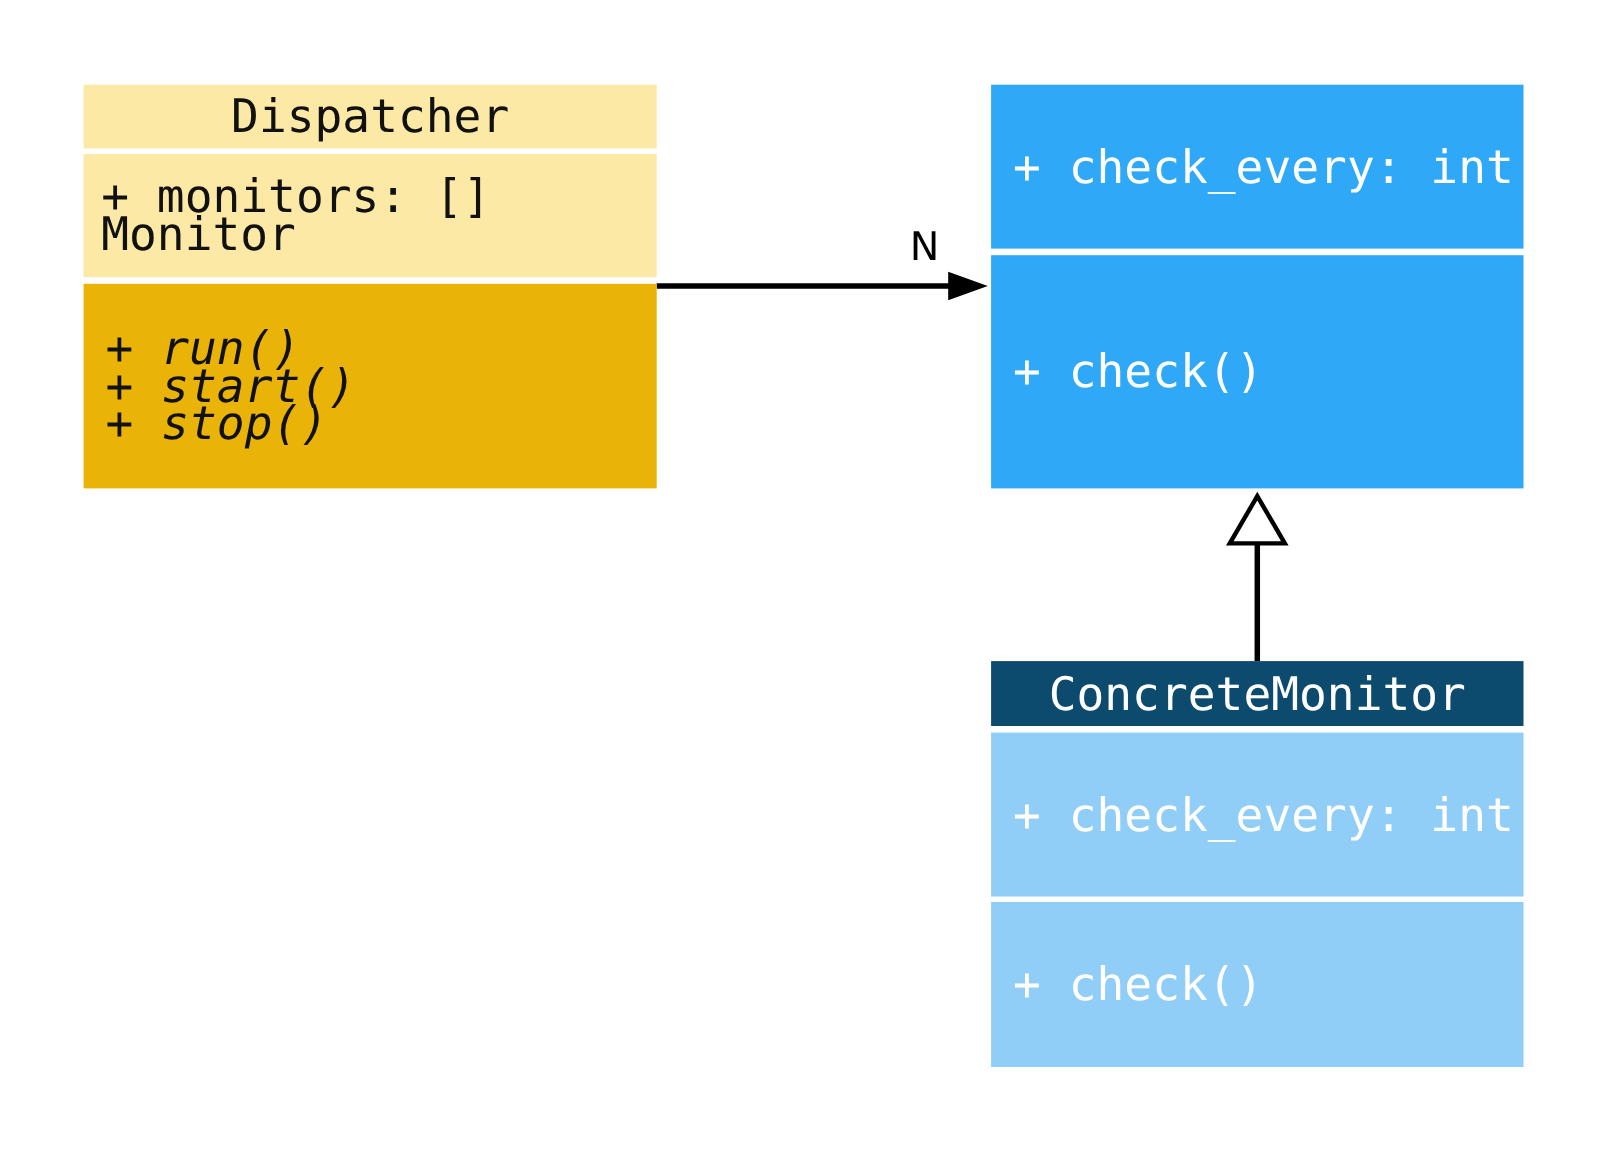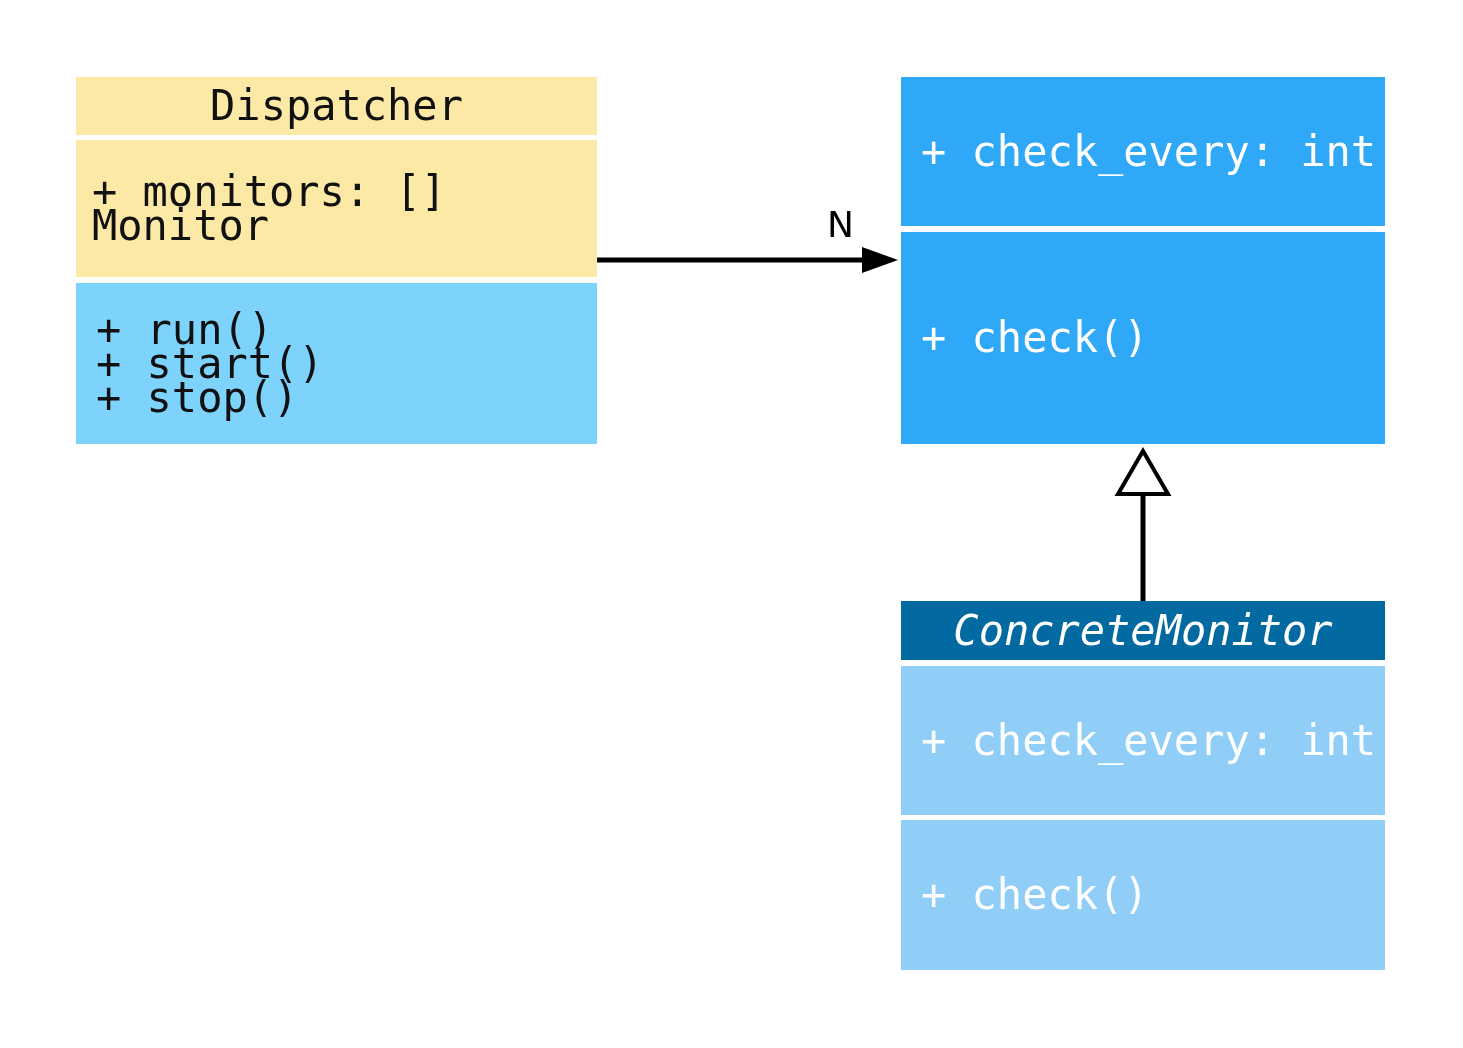--- a/index.html
+++ b/index.html
@@ -23,21 +23,21 @@
     font-size: 42px;
     line-height: 34px;
     white-space: pre-line;
   }
   .compartment.title { justify-content: center; }
   .compartment.attrs, .compartment.methods { padding-left: 20px; }
 
   
   .box-dispatcher { left: 76px; top: 77px; width: 521px; height: 367px; color: #111111; }
   .box-dispatcher .title   { height: 58px;  margin-bottom: 5px; }
-  .box-dispatcher .attrs   { height: 137px; margin-bottom: 6px; padding-left: 16px; }
+  .box-dispatcher .attrs   { height: 112px; margin-bottom: 6px; padding-left: 16px; }
   .box-dispatcher .methods { flex: 1; }
 
   
   .box-monitor { left: 901px; top: 77px; width: 484px; height: 367px; color: #ffffff; }
   .box-monitor .title   { height: 58px;  margin-bottom: 5px; font-style: italic; }
   .box-monitor .attrs   { height: 149px; margin-bottom: 6px; }
   .box-monitor .methods { flex: 1; }
 
   
   .box-concrete { left: 901px; top: 601px; width: 484px; height: 369px; color: #ffffff; }
@@ -76,29 +76,29 @@
       <line x1="1143" y1="601" x2="1143" y2="494" stroke="#000000" stroke-width="5"></line>
       <polygon points="1143,451 1118,494 1168,494" fill="#ffffff" stroke="#000000" stroke-width="4"></polygon>
     </g>
   </svg>
 
   <div class="rel-label">N</div>
 
   <div class="uml-class box-dispatcher">
     <div class="compartment title" style="background-color: rgb(252, 233, 166);">Dispatcher</div>
     <div class="compartment attrs" style="background-color: rgb(252, 233, 166);">+ monitors: [] Monitor</div>
-    <div class="compartment methods" style="background-color: #7dd3fc;">+ run()
+    <div class="compartment methods" style="background-color: #eab308; font-style: italic;">+ run()
 + start()
 + stop()</div>
   </div>
 
   <div class="uml-class box-monitor">
     <div class="compartment attrs" style="background-color: rgb(47, 168, 248);">+ check_every: int</div>
     <div class="compartment methods" style="background-color: rgb(47, 168, 248);">+ check()</div>
   </div>
 
   <div class="uml-class box-concrete">
-    <div class="compartment title" style="background-color: #0369a1; font-style: italic;">ConcreteMonitor</div>
+    <div class="compartment title" style="background-color: #0c4a6e;">ConcreteMonitor</div>
     <div class="compartment attrs" style="background-color: rgb(144, 206, 248);">+ check_every: int</div>
     <div class="compartment methods" style="background-color: rgb(144, 206, 248);">+ check()</div>
   </div>
 
 </div>
 
 </body></html>

